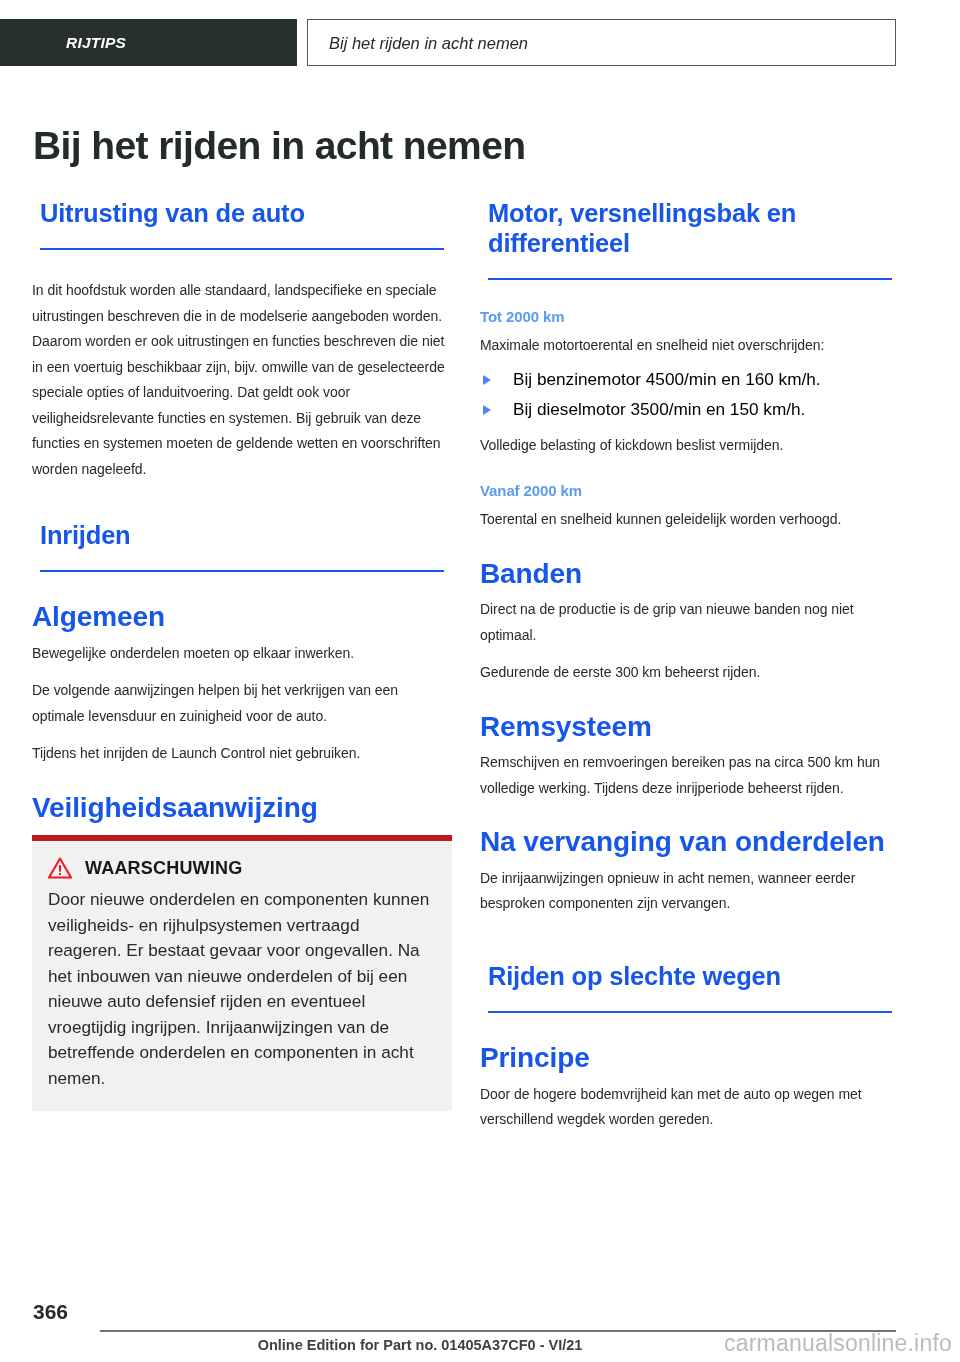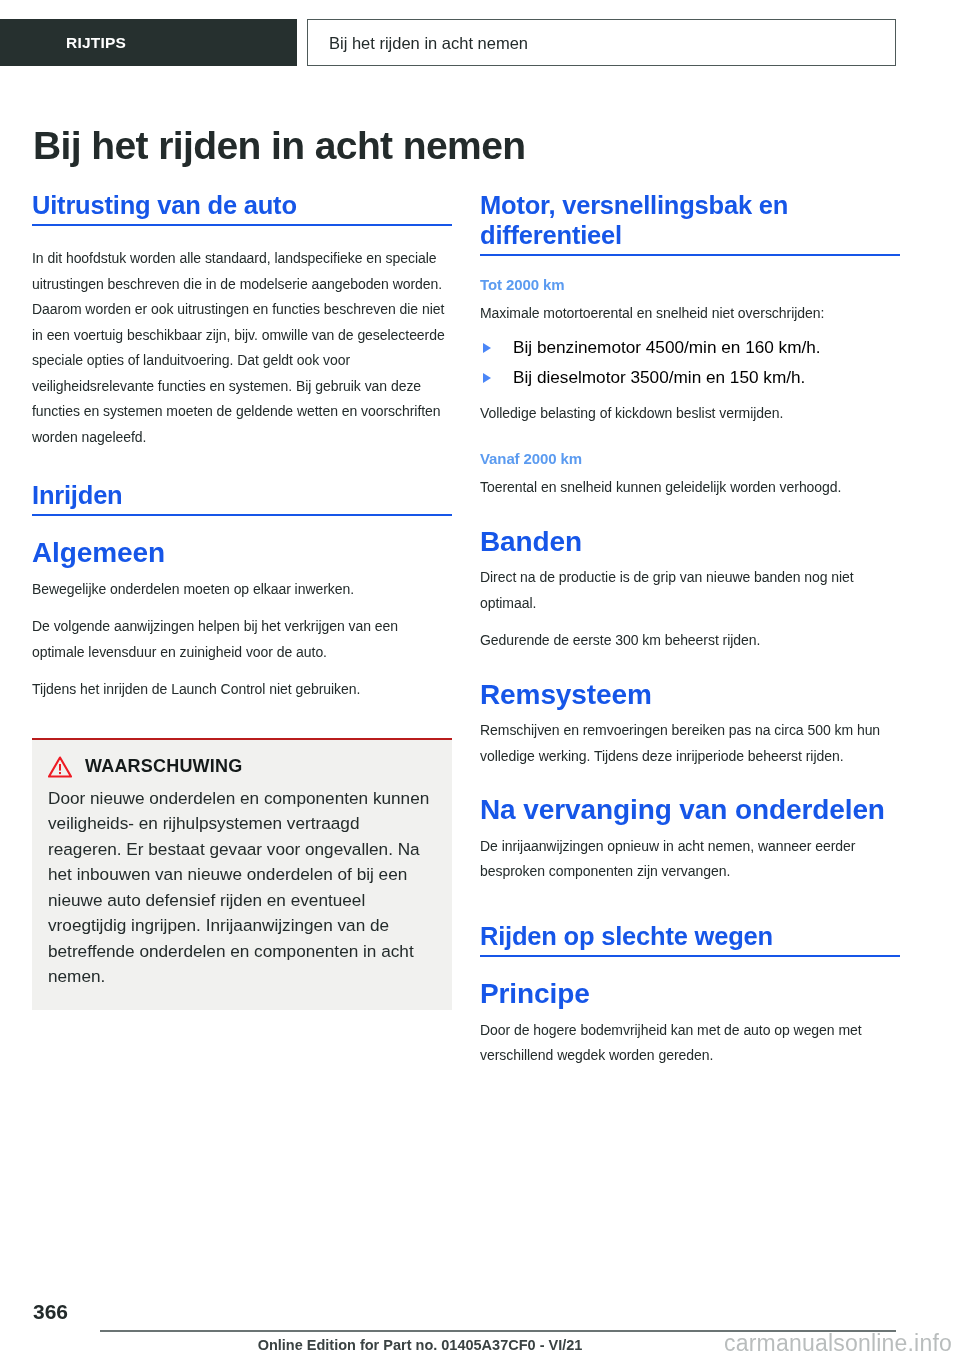--- a/index.html
+++ b/index.html
@@ -16,20 +16,21 @@
     overflow: hidden;
   }
 
   
   .header {
     position: absolute;
     top: 19px;
     left: 0;
     width: 936px;
     height: 47px;
+    font-style: italic;
   }
   .header-chapter {
     position: absolute;
     left: 0;
     top: 0;
     width: 297px;
     height: 47px;
     background: #26302f;
     box-sizing: border-box;
   }
@@ -81,22 +82,22 @@
   .col-left  { left: 32px;  }
   .col-right { left: 480px; }
 
   
   .h1-sec {
     color: #1656e8;
     font-size: 25.5px;
     font-weight: bold;
     letter-spacing: -0.2px;
     line-height: 1.18;
-    margin: 0;
-    padding-bottom: 4px;
+    margin: 8px;
+    padding-bottom: 20px;
     border-bottom: 2.5px solid #1656e8;
   }
   .h2-sec {
     color: #1656e8;
     font-size: 28px;
     font-weight: bold;
     letter-spacing: -0.1px;
     line-height: 1.2;
     margin: 0;
   }
@@ -146,21 +147,21 @@
     width: 0;
     height: 0;
     border-top: 5px solid transparent;
     border-bottom: 5px solid transparent;
     border-left: 8px solid #4a86f7;
   }
 
   
   .warn-box {
     background: #f1f1ef;
-    border-top: 2px solid #b91c1c;
+    border-top: 6px solid #b91c1c;
     padding: 16px 16px 20px 16px;
     box-sizing: border-box;
   }
   .warn-head {
     display: flex;
     align-items: center;
     margin-bottom: 8px;
   }
   .warn-tri {
     width: 24px;
@@ -245,20 +246,21 @@
   <h3 class="h2-sec">Algemeen</h3>
   <div class="sp-after-h2"></div>
   <p class="body">Bewegelijke onderdelen moeten op elkaar inwerken.</p>
   <div class="sp-para"></div>
   <p class="body">De volgende aanwijzingen helpen bij het verkrijgen van een optimale levensduur en zuinigheid voor de auto.</p>
   <div class="sp-para"></div>
   <p class="body">Tijdens het inrijden de Launch Control niet gebruiken.</p>
 
   <div class="sp-block-md"></div>
 
+  <h3 class="h2-sec">Veiligheidsaanwijzing</h3>
   <div style="height:11px"></div>
 
   <div class="warn-box">
     <div class="warn-head">
       <svg class="warn-tri" viewBox="0 0 24 22">
         <path d="M12 1.5 L23 20.5 L1 20.5 Z" fill="none" stroke="#ee1b24" stroke-width="2.1" stroke-linejoin="round"></path>
         <rect x="11" y="8" width="2" height="6.6" fill="#ee1b24"></rect>
         <rect x="11" y="16" width="2" height="2.1" fill="#ee1b24"></rect>
       </svg>
       <span class="warn-title">WAARSCHUWING</span>

